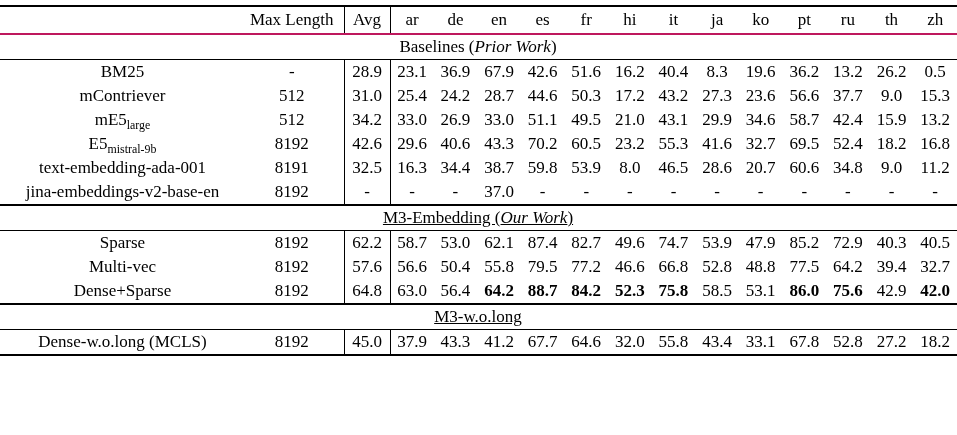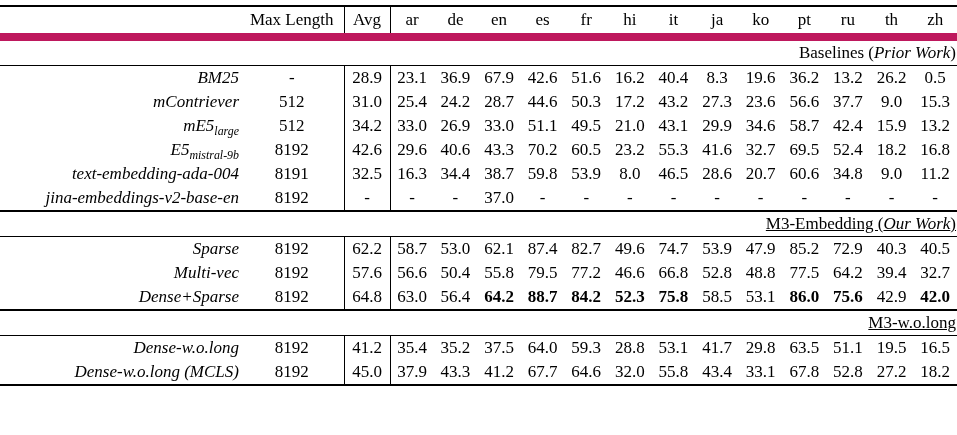--- a/index.html
+++ b/index.html
@@ -24,36 +24,35 @@
   }
   td {
     padding: 0 1px;
     height: 24px;
     text-align: center;
     white-space: nowrap;
     overflow: visible;
     vertical-align: middle;
   }
   td.label-cell {
-    text-align: right;
+    text-align: center;
     padding-left: 6px;
-    font-style: italic;
   }
   td.avg-cell {
     border-left: 1px solid #000;
     border-right: 1px solid #000;
   }
   tr.header-row td {
     border-top: 2px solid #000;
-    border-bottom: 8px solid #be185d;
+    border-bottom: 2px solid #be185d;
     height: 26px;
   }
   tr.section-row td {
     border-bottom: 1px solid #000;
-    text-align: right;
+    text-align: center;
     padding-left: 0;
   }
   tr.thick-top td {
     border-top: 2px solid #000;
     text-decoration: underline;
   }
   tr.last-row td {
     border-bottom: 2px solid #000;
   }
   .bold { font-weight: bold; }
@@ -161,21 +160,21 @@
           <td>23.2</td>
           <td>55.3</td>
           <td>41.6</td>
           <td>32.7</td>
           <td>69.5</td>
           <td>52.4</td>
           <td>18.2</td>
           <td>16.8</td>
         </tr>
         <tr>
-          <td class="label-cell"><span>text-embedding-ada-004</span></td>
+          <td class="label-cell"><span>text-embedding-ada-001</span></td>
           <td>8191</td>
           <td class="avg-cell">32.5</td>
           <td>16.3</td>
           <td>34.4</td>
           <td>38.7</td>
           <td>59.8</td>
           <td>53.9</td>
           <td>8.0</td>
           <td>46.5</td>
           <td>28.6</td>
@@ -256,38 +255,20 @@
           <td>58.5</td>
           <td>53.1</td>
           <td class="bold">86.0</td>
           <td class="bold">75.6</td>
           <td>42.9</td>
           <td class="bold">42.0</td>
         </tr>
         <tr class="thick-top section-row">
           <td colspan="16"><span>M3-w.o.long</span></td>
         </tr>
-        <tr>
-          <td class="label-cell"><span>Dense-w.o.long</span></td>
-          <td>8192</td>
-          <td class="avg-cell">41.2</td>
-          <td>35.4</td>
-          <td>35.2</td>
-          <td>37.5</td>
-          <td>64.0</td>
-          <td>59.3</td>
-          <td>28.8</td>
-          <td>53.1</td>
-          <td>41.7</td>
-          <td>29.8</td>
-          <td>63.5</td>
-          <td>51.1</td>
-          <td>19.5</td>
-          <td>16.5</td>
-        </tr>
         <tr class="last-row">
           <td class="label-cell"><span>Dense-w.o.long (MCLS)</span></td>
           <td>8192</td>
           <td class="avg-cell">45.0</td>
           <td>37.9</td>
           <td>43.3</td>
           <td>41.2</td>
           <td>67.7</td>
           <td>64.6</td>
           <td>32.0</td>

